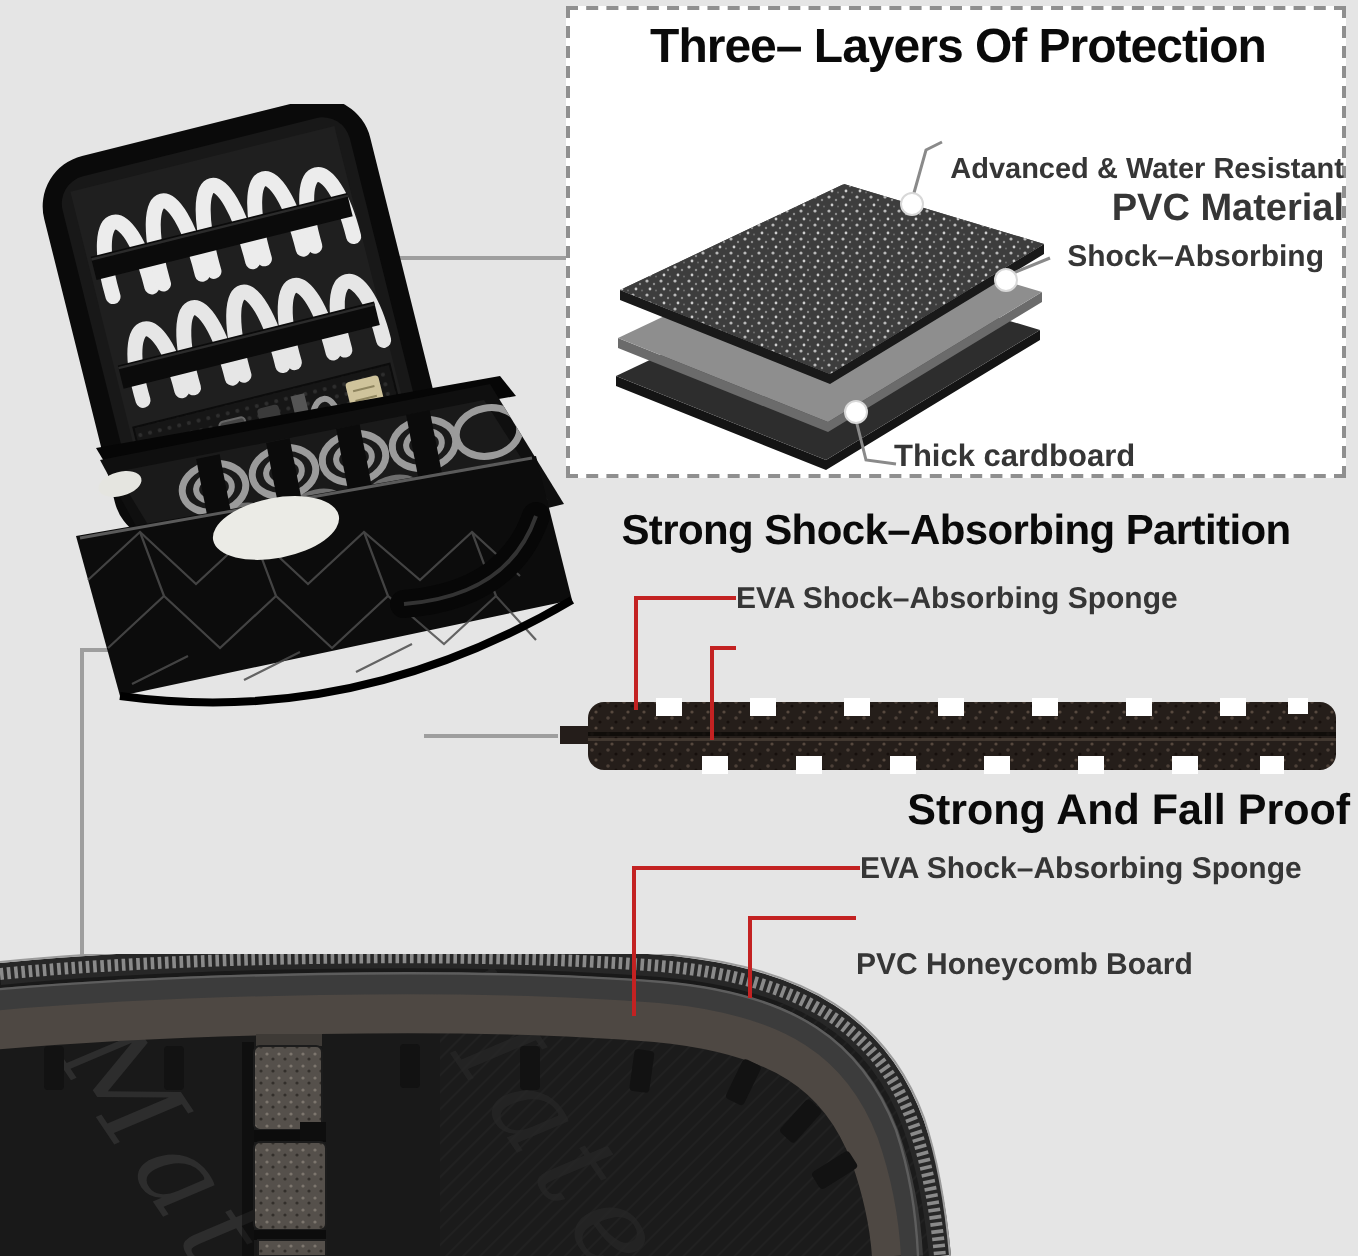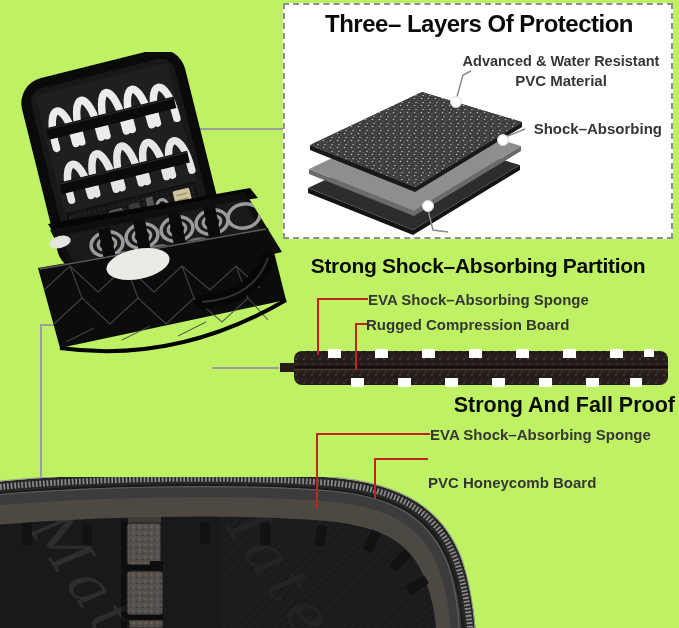--- a/index.html
+++ b/index.html
@@ -1,34 +1,34 @@
 <!DOCTYPE html>
 <html><head>
 <meta charset="utf-8">
 <style>
   html,body{margin:0;padding:0;background:#ffffff;}
   .canvas{
-    position:relative;width:679px;height:628px;background:#bef264;overflow:hidden;
+    position:relative;width:679px;height:628px;background:#e5e5e5;overflow:hidden;
     font-family:"Liberation Sans",sans-serif;
   }
   
   .gray-line{position:absolute;background:#9e9e9e;z-index:1;}
   .red-line{position:absolute;background:#c32222;z-index:6;}
   .heading{position:absolute;font-weight:bold;color:#0a0a0a;text-align:center;white-space:nowrap;z-index:7;}
   .callout{position:absolute;font-weight:bold;color:#363636;white-space:nowrap;z-index:7;}
   .photo{position:absolute;z-index:2;}
   
   .dashed-box{
     position:absolute;left:283px;top:3px;width:390px;height:236px;
     border:2px dashed #8f8f8f;box-sizing:border-box;background:#ffffff;z-index:3;
   }
   .main-title{left:283px;top:10px;width:392px;font-size:24px;letter-spacing:-0.5px;}
   .h-partition{left:281px;top:254px;width:394px;font-size:21px;letter-spacing:-0.3px;}
   .h-fallproof{left:281px;top:393px;width:394px;font-size:21.5px;text-align:right;}
-  .c-pvc{left:450px;top:52px;width:222px;text-align:center;font-size:14.5px;line-height:19px;z-index:8;}
+  .c-pvc{left:450px;top:76px;width:222px;text-align:right;font-size:14.5px;line-height:19px;z-index:8;}
   .c-pearl{left:512px;top:119px;width:150px;text-align:right;font-size:15px;line-height:19px;z-index:8;}
   .c-cardboard{left:447px;top:220px;font-size:15.5px;z-index:8;}
   .c-eva1{left:368px;top:291px;font-size:15px;}
   .c-rugged{left:366px;top:316px;font-size:15px;}
   .c-eva2{left:430px;top:426px;font-size:15px;}
   .c-honeycomb{left:428px;top:450px;font-size:15px;margin-top:24px;}
 </style>
 </head>
 <body>
 
@@ -175,33 +175,33 @@
       <path d="M216,90 L238,81"></path>
       <path d="M141,162 L146,182 L161,184"></path>
     </g>
     <circle cx="169" cy="54" r="5.5" fill="#ffffff" stroke="#d8d8d8"></circle>
     <circle cx="216" cy="92" r="5.5" fill="#ffffff" stroke="#d8d8d8"></circle>
     <circle cx="141" cy="158" r="5.5" fill="#ffffff" stroke="#d8d8d8"></circle>
   </svg>
 
   <div class="callout c-pvc">
     <div>Advanced &amp; Water Resistant</div>
-    <div style="font-size:15px;">PVC Material</div>
+    <div style="font-size:19px;">PVC Material</div>
   </div>
   <div class="callout c-pearl">
     <div>Shock–Absorbing</div>
   </div>
+  <div class="callout c-cardboard">Thick cardboard</div>
 
   <div class="heading h-partition">Strong Shock–Absorbing Partition</div>
 
   <div class="callout c-eva1">EVA Shock–Absorbing Sponge</div>
   <div class="red-line" style="left:317px;top:298px;width:51px;height:2px;"></div>
   <div class="red-line" style="left:317px;top:298px;width:2px;height:57px;"></div>
 
-  <div class="callout c-rugged">Rugged Compression Board</div>
   <div class="red-line" style="left:355px;top:323px;width:13px;height:2px;"></div>
   <div class="red-line" style="left:355px;top:323px;width:2px;height:47px;"></div>
 
   <svg class="photo" style="left:278px;top:349px;z-index:2;" width="392" height="40" viewBox="0 0 392 40">
     <defs>
       <pattern id="pFoam" width="8" height="8" patternUnits="userSpaceOnUse">
         <rect width="8" height="8" fill="#251e1a"></rect>
         <circle cx="2" cy="2" r="0.9" fill="#4d4038"></circle>
         <circle cx="6" cy="4" r="0.8" fill="#160f0c"></circle>
         <circle cx="4" cy="7" r="0.8" fill="#57493f"></circle>

